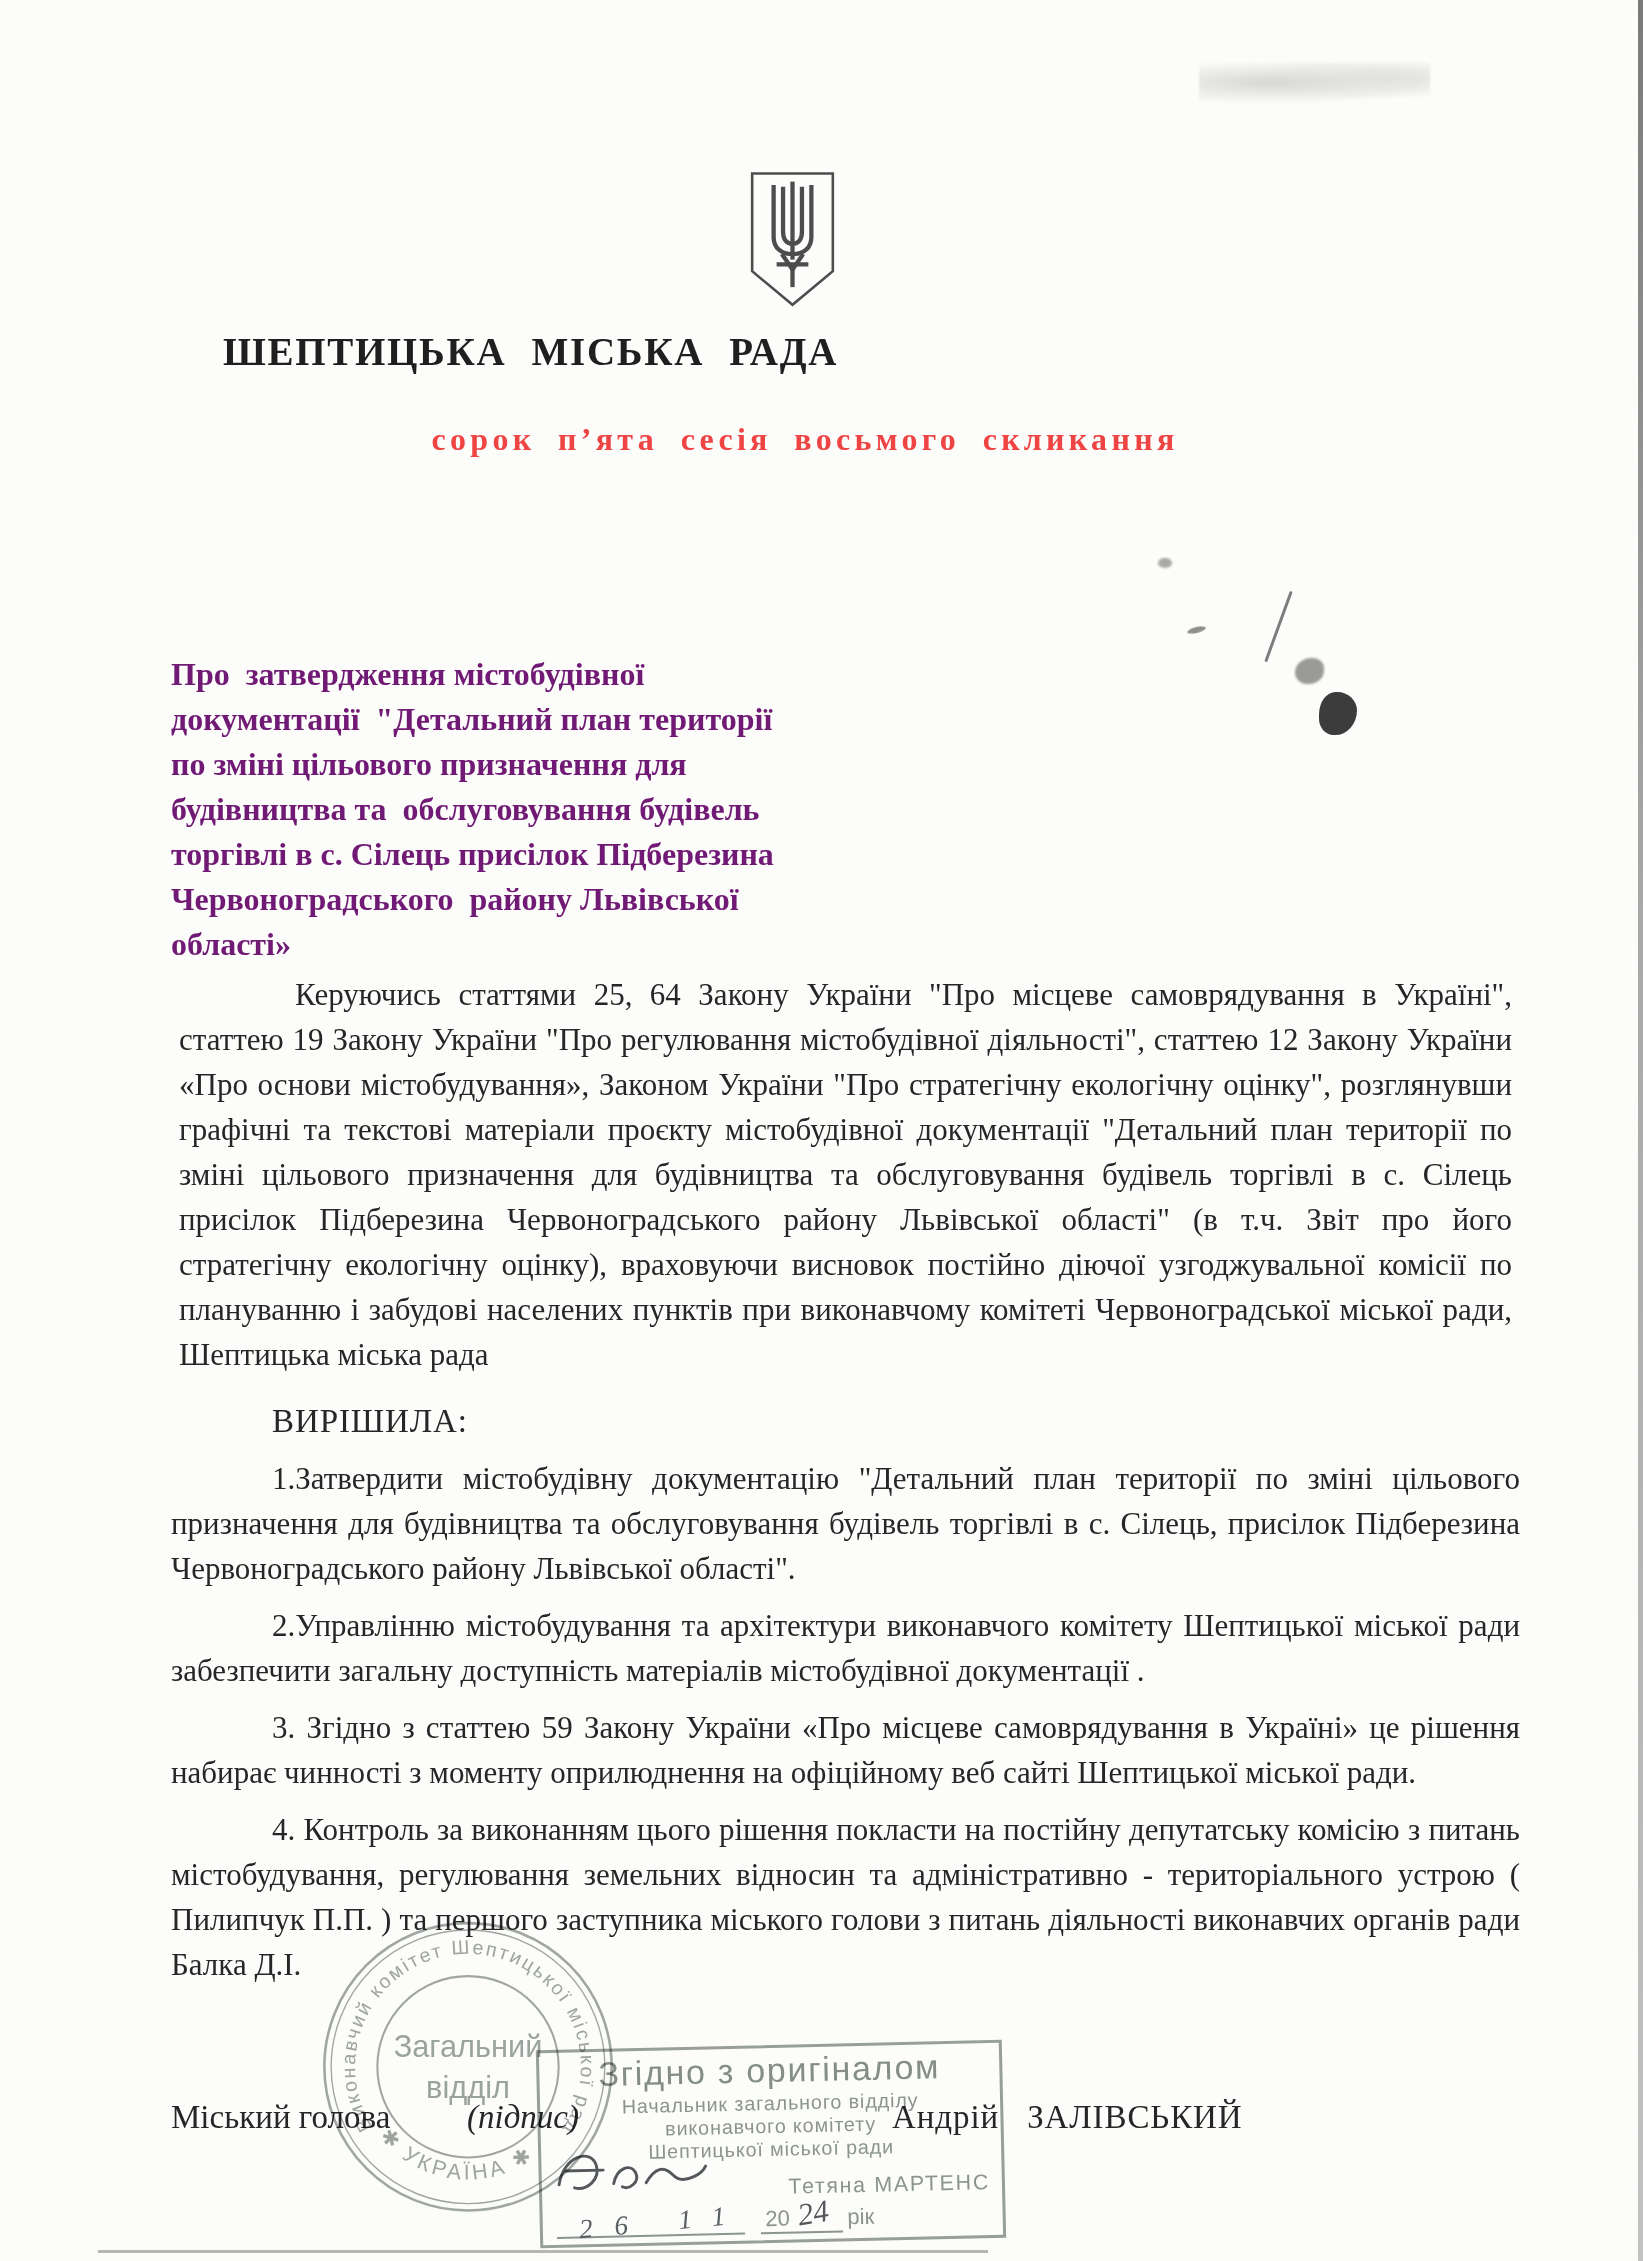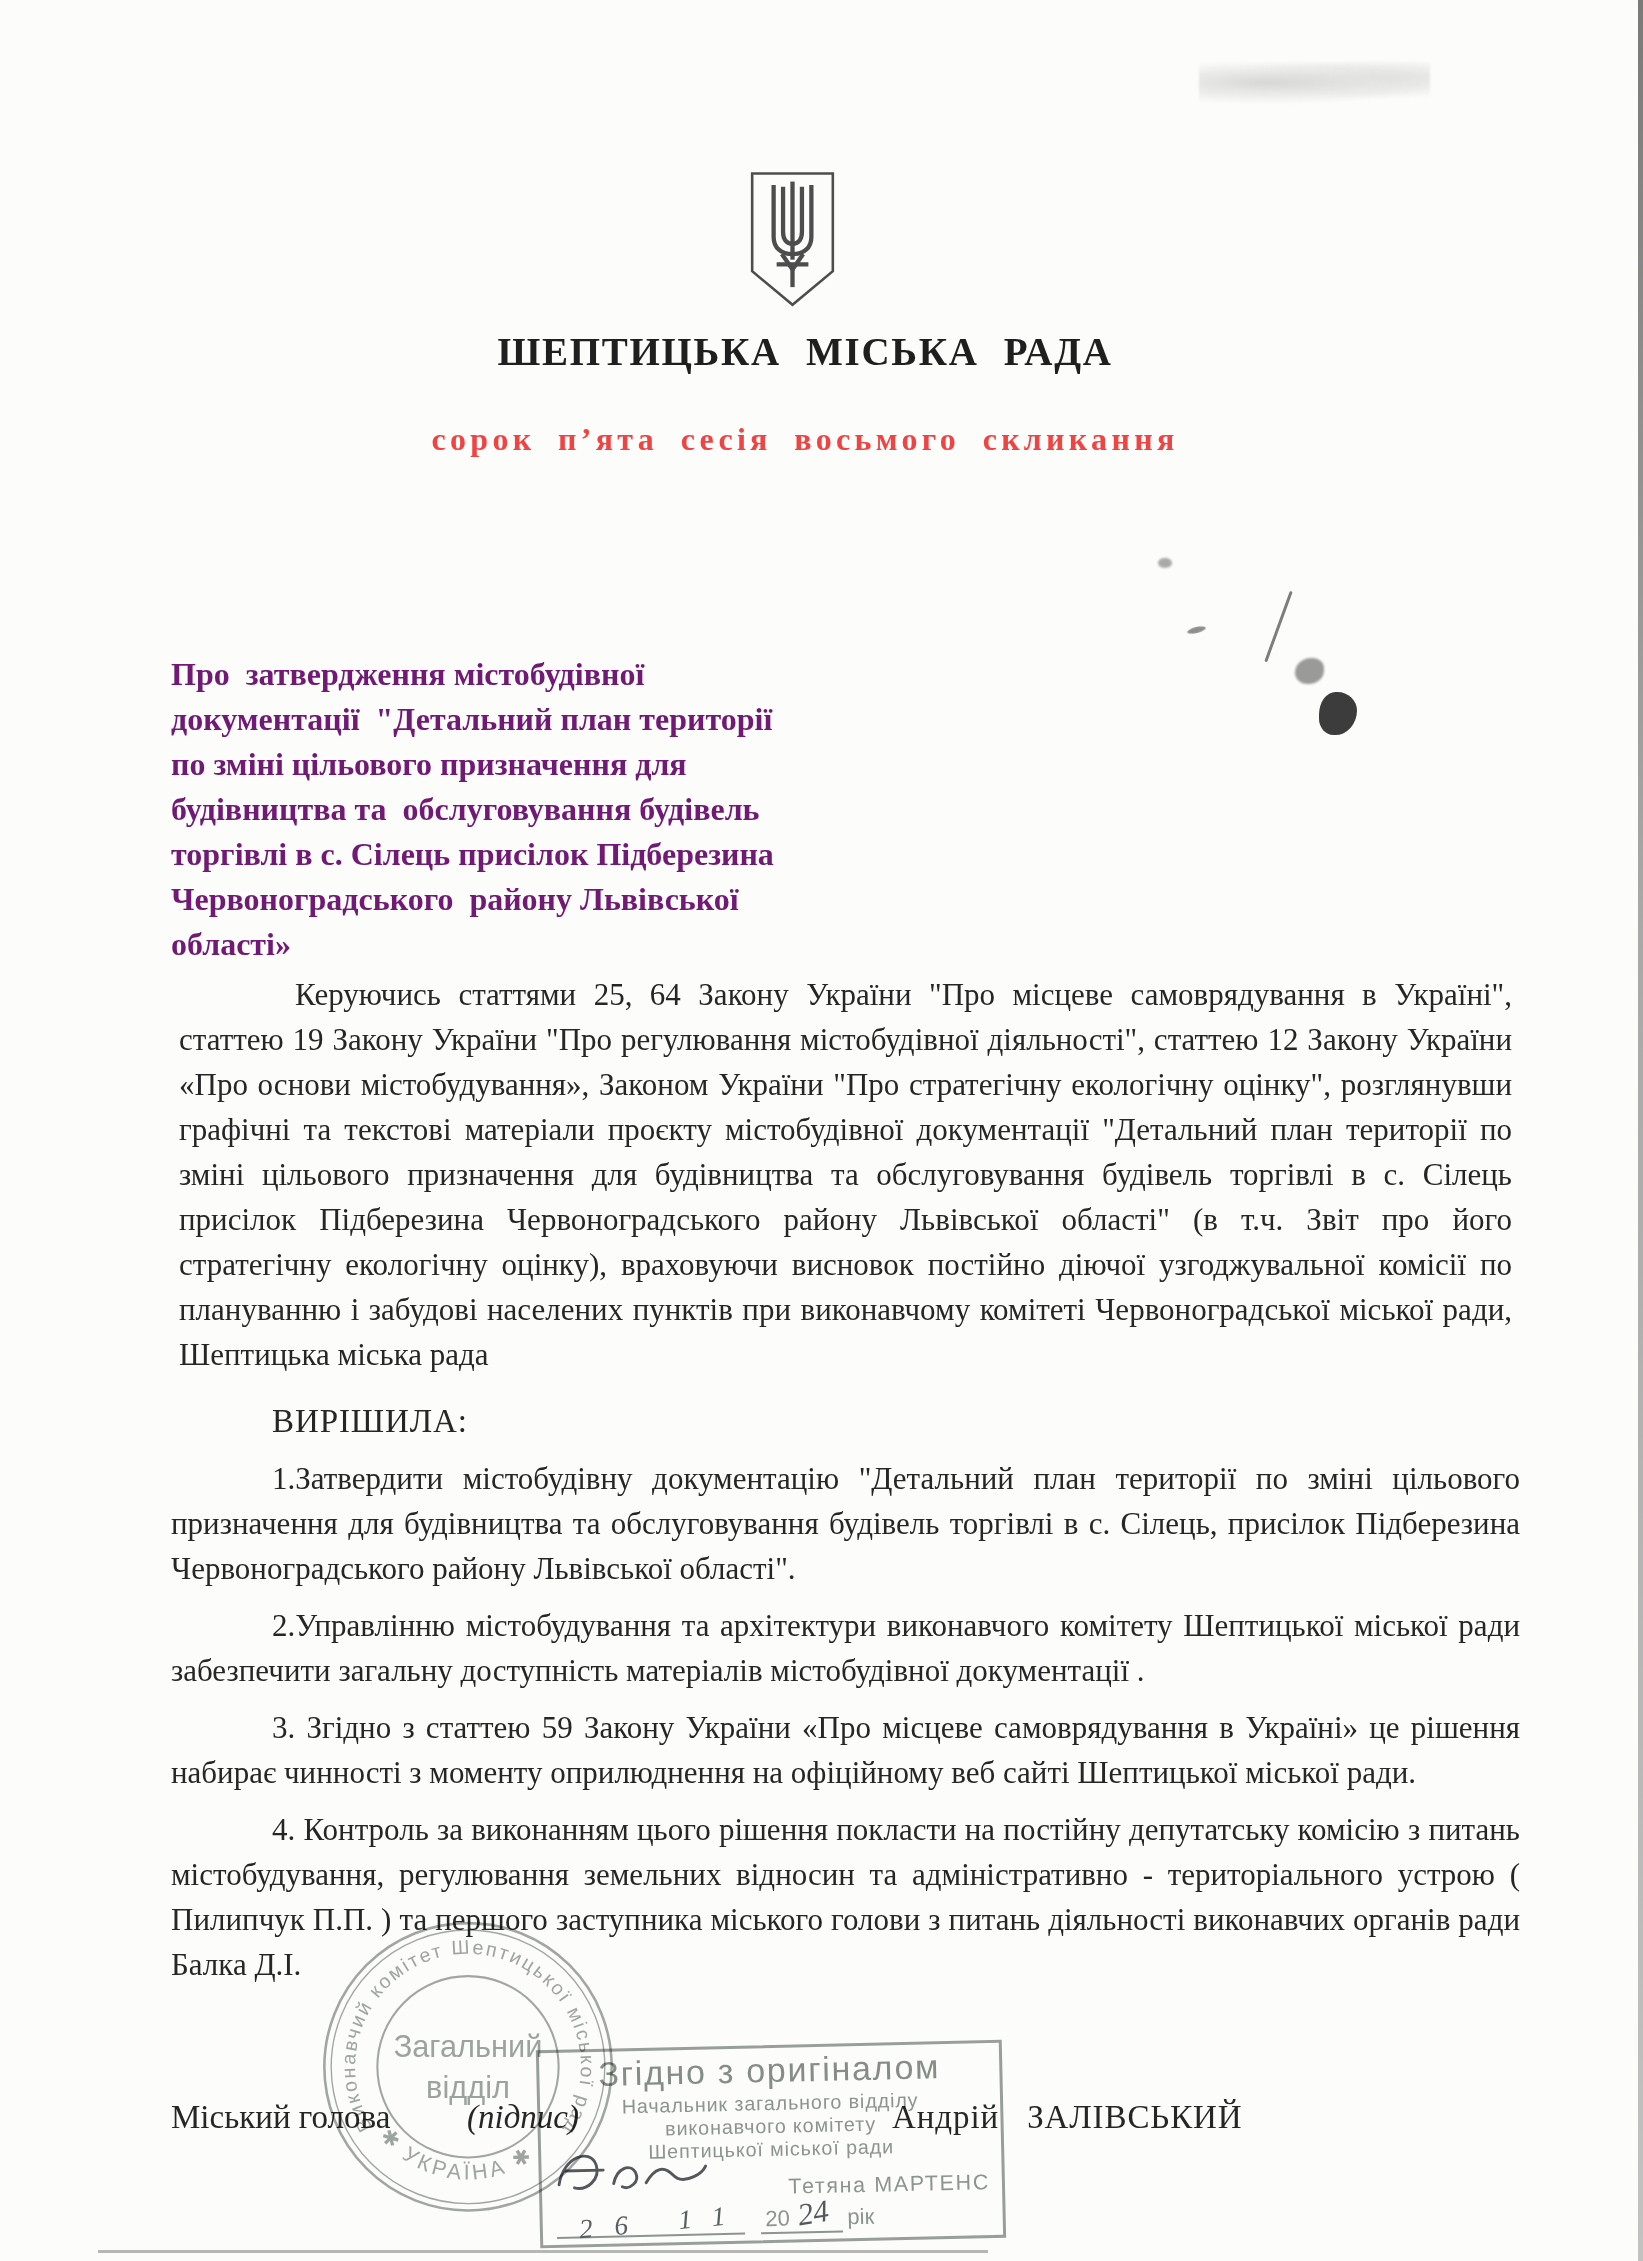--- a/index.html
+++ b/index.html
@@ -4,21 +4,21 @@
 <style>
   html,body{margin:0;padding:0;background:#e8e8e8;}
   .page{
     position:relative;width:1644px;height:2261px;margin:0 auto;
     background:#fcfcfa;overflow:hidden;
     font-family:"Liberation Serif", serif;color:#262626;
   }
   
   .emblem{position:absolute;left:747px;top:170px;width:91px;height:139px;}
   .org-name{
-    position:absolute;left:223px;top:329px;width:1164px;text-align:center;
+    position:absolute;left:223px;top:329px;width:1164px;
     font-size:39px;font-weight:bold;letter-spacing:1.7px;word-spacing:13.7px;color:#1f1f1f;
   }
   .session-line{
     position:absolute;left:137px;top:421px;width:1336px;text-align:center;
     font-size:32px;font-weight:bold;letter-spacing:4.3px;word-spacing:10.3px;color:#ef4444;
   }
   .doc-type{
     position:absolute;left:223px;top:490px;width:1164px;text-align:center;
     font-size:36px;font-weight:bold;letter-spacing:6px;color:#1f1f1f;
   }

